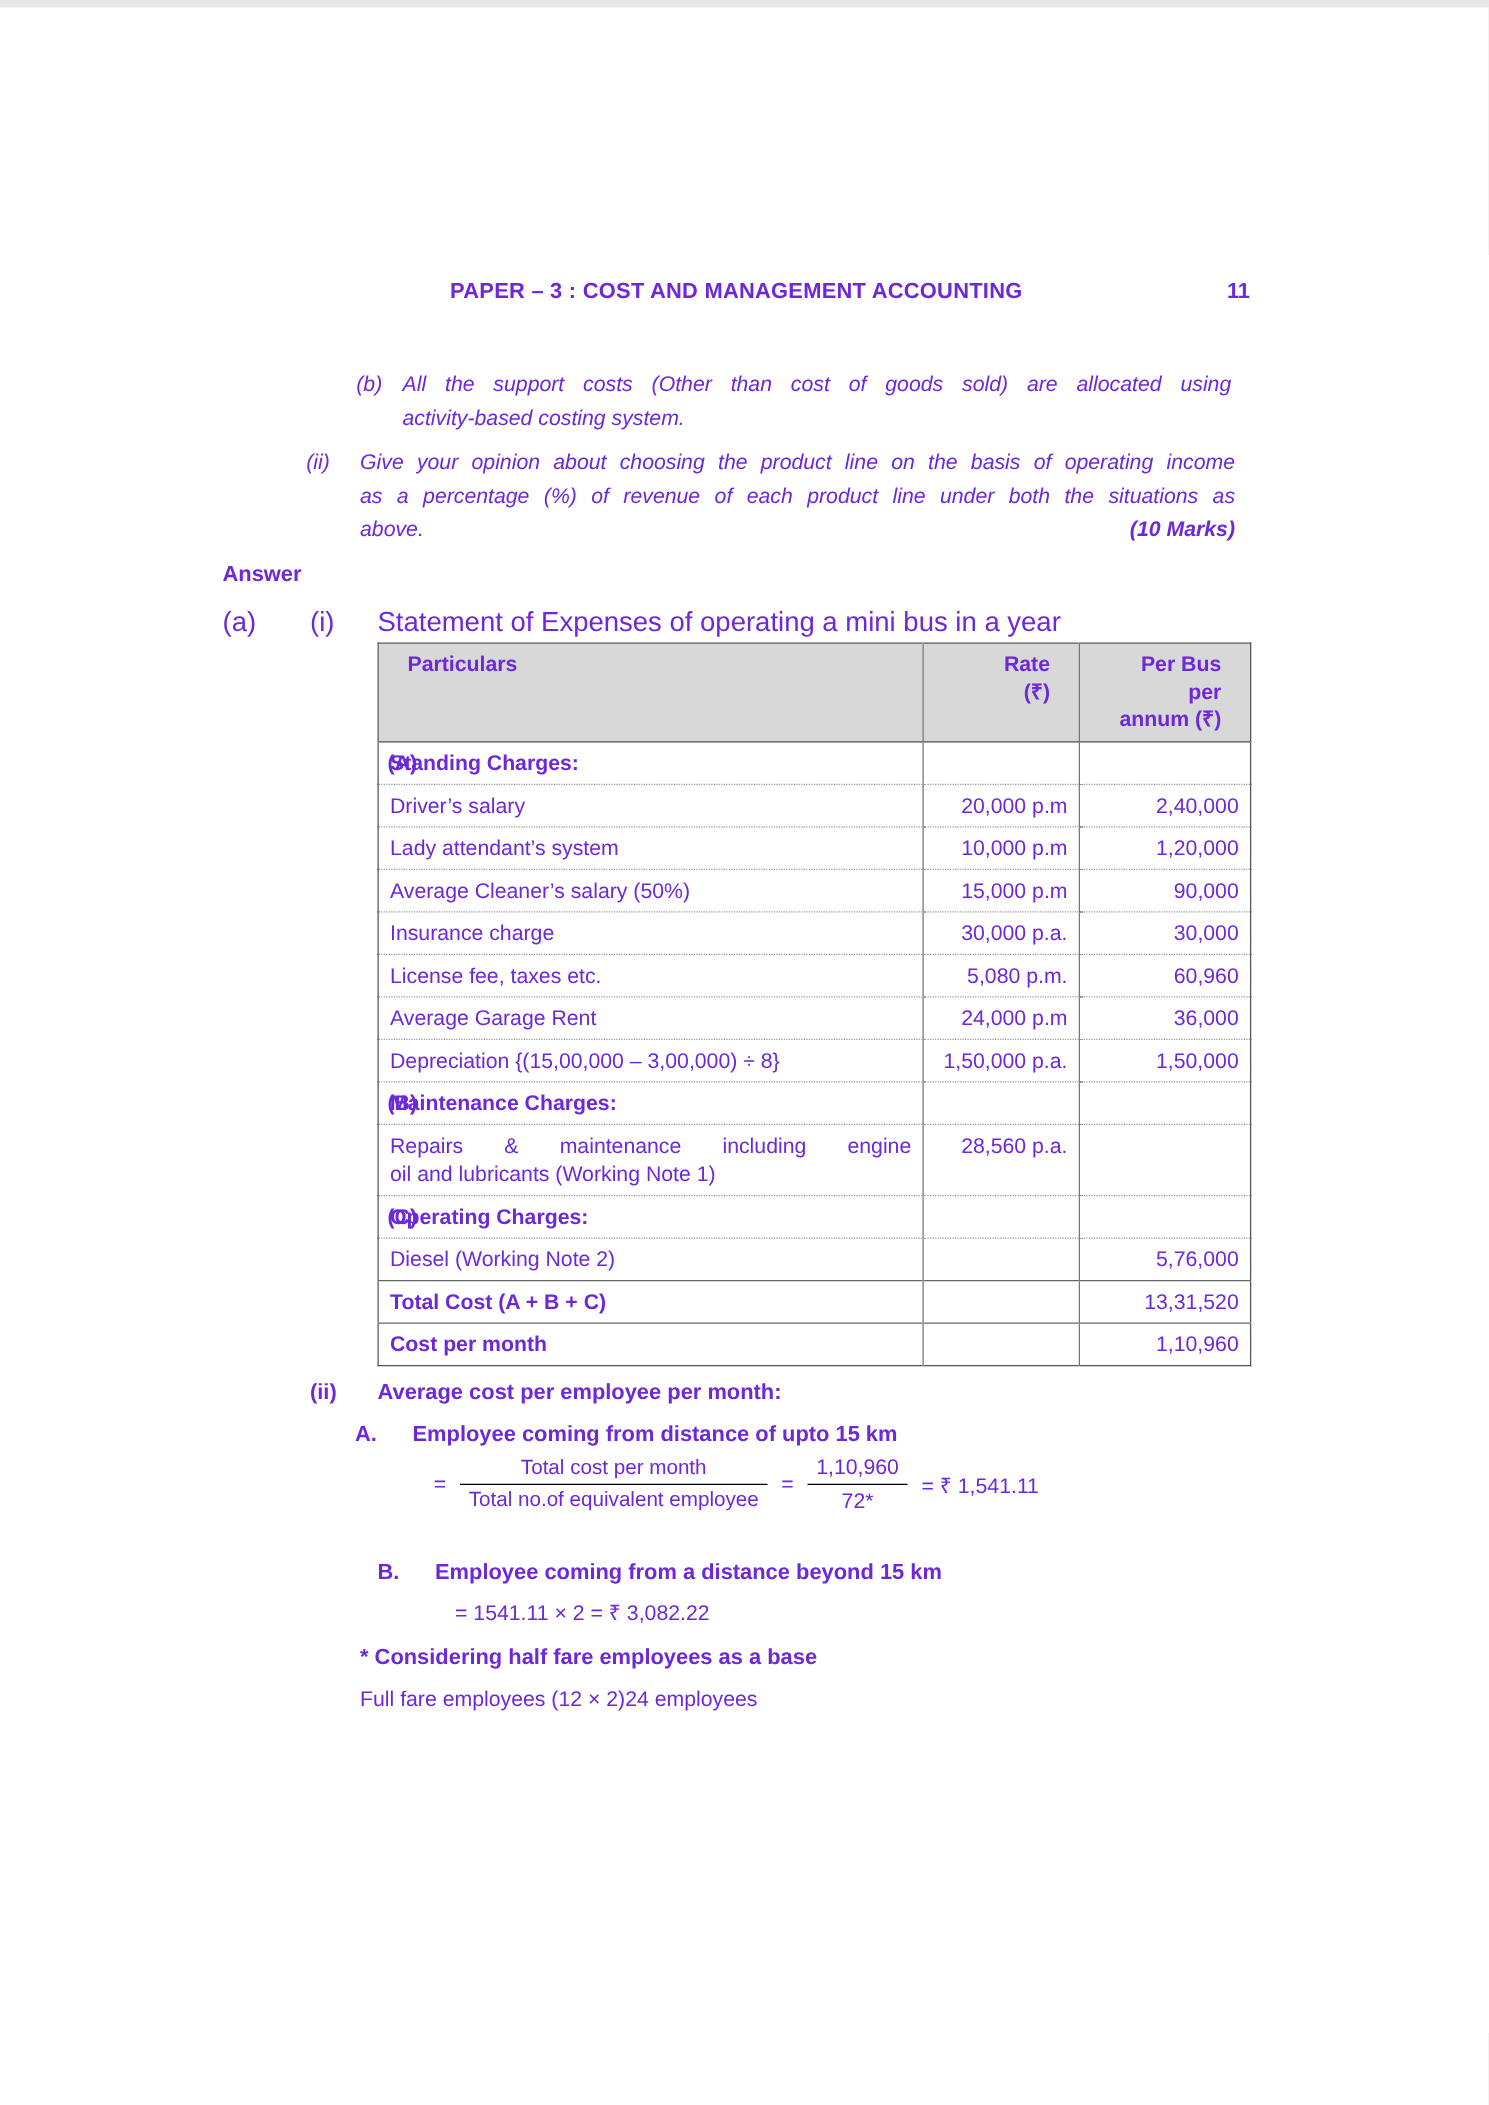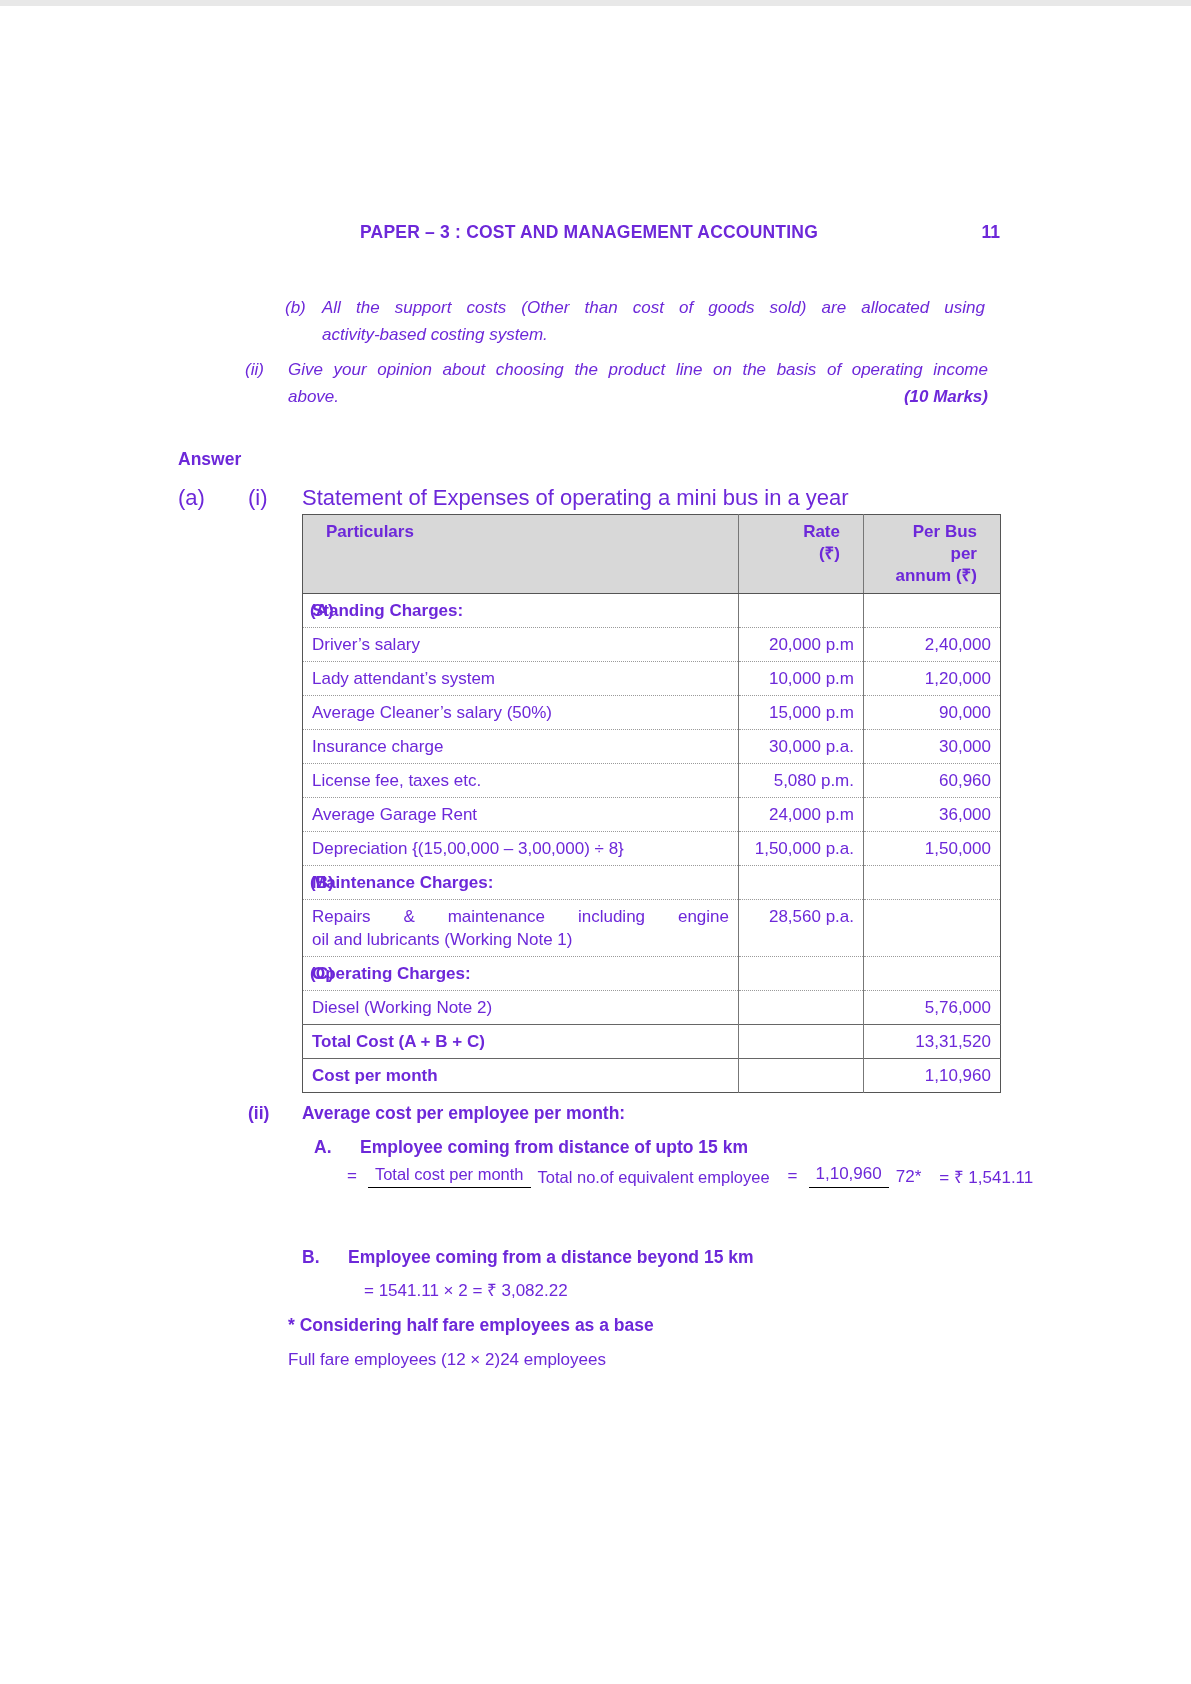--- a/index.html
+++ b/index.html
@@ -51,26 +51,26 @@
   td.c-amt  { text-align:right; }
   tbody tr + tr { border-top:1px dotted #9a9a9a; }
   tr.section td { font-weight:bold; }
   tr.totalrow { border-top:1px solid #666 !important; }
   tr.totalrow td.c-part { font-weight:bold; }
 
   
   .aii-h { left:248px; top:1097px; font-weight:bold; font-size:17.5px; }
   .aii-h .lbl { display:inline-block; width:54px; }
   .sub-h { font-weight:bold; font-size:17.5px; }
-  .a-h { left:314px; top:1131px; }
+  .a-h { left:284px; top:1131px; }
   .b-h { left:302px; top:1241px; }
   .sub-h .lbl { display:inline-block; width:46px; }
 
   .formula { left:347px; top:1158px; display:flex; align-items:center; gap:11px; }
-  .frac { display:inline-flex; flex-direction:row; align-items:stretch; text-align:center; }
+  .frac { display:inline-flex; flex-direction:column; align-items:stretch; text-align:center; }
   .frac .num { border-bottom:1.5px solid #000; padding:0 7px 3px; }
   .frac .den { padding:3px 7px 0; }
   .f-narrow { font-size:16.5px; }
 
   .b-eq { left:364px; top:1272px; }
   .note { left:288px; top:1309px; font-weight:bold; font-size:17.5px; }
   .fullfare { left:288px; top:1344px; width:687px; display:flex; justify-content:flex-start; }
 
   .footer { left:135px; top:1679px; font-family:"Liberation Serif", serif;
     font-weight:bold; font-size:19px; }
@@ -90,20 +90,21 @@
     <div class="qtext">
       <div class="jline">All the support costs (Other than cost of goods sold) are allocated using</div>
       <div>activity-based costing system.</div>
     </div>
   </div>
 
   <div class="abs qblock qii">
     <div class="qlabel">(ii)</div>
     <div class="qtext">
       <div class="jline">Give your opinion about choosing the product line on the basis of operating income</div>
+      <div class="jline">as a percentage (%) of revenue of each product line under both the situations as</div>
       <div class="lastline">
         <span>above.</span>
         <span class="marks">(10 Marks)</span>
       </div>
     </div>
   </div>
 
   <div class="abs answer-h">Answer</div>
 
   <div class="abs stline">

